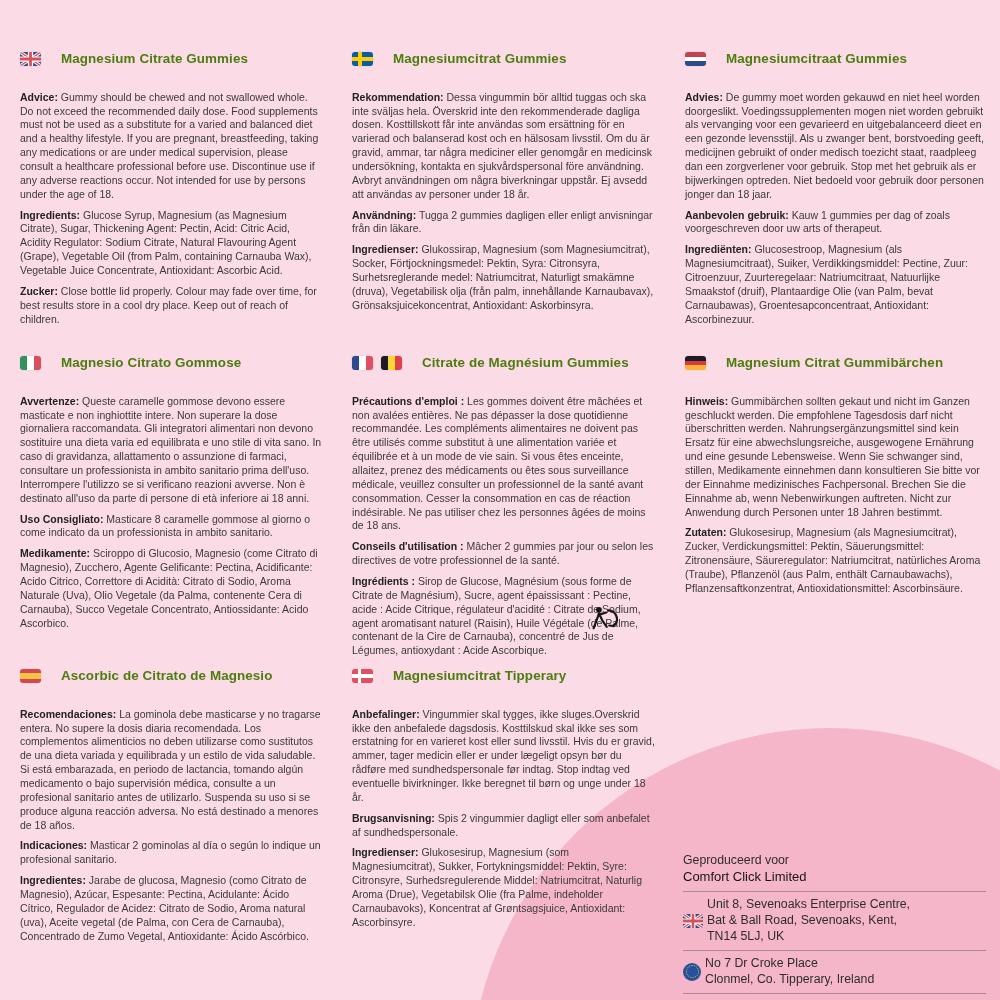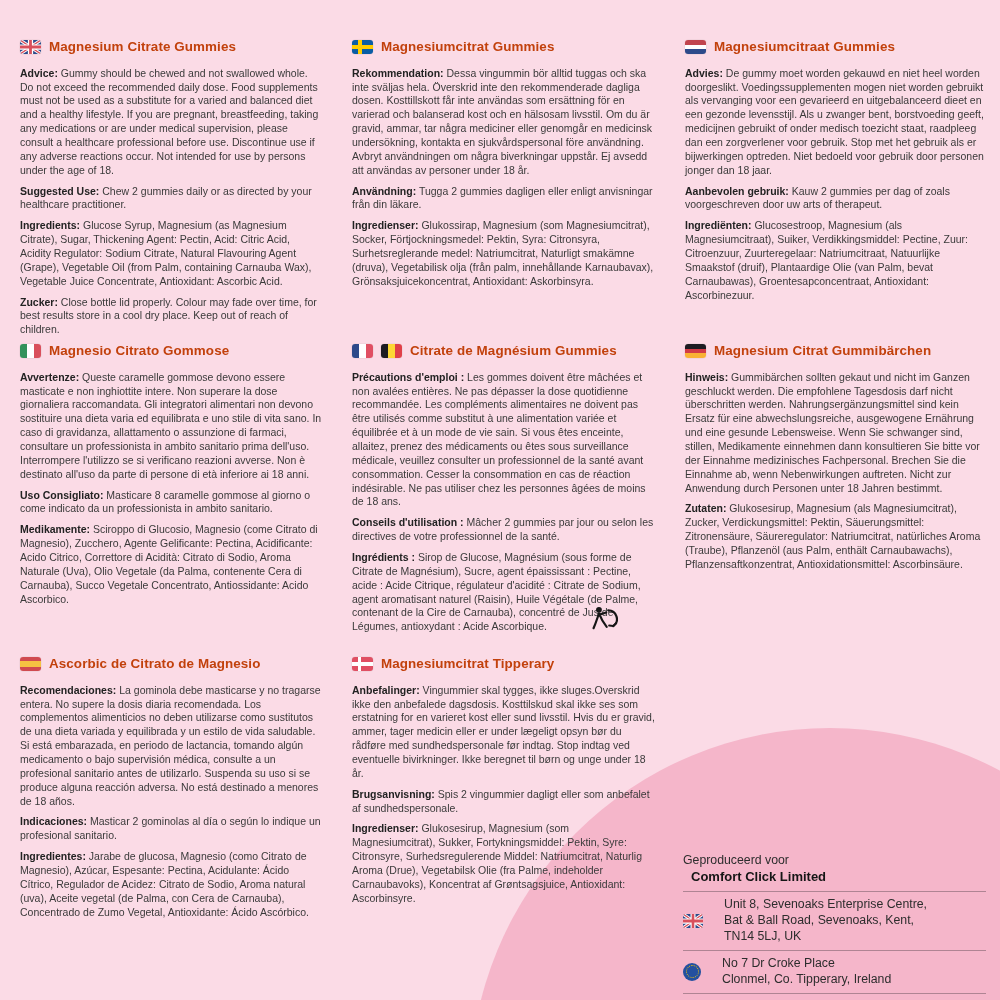--- a/index.html
+++ b/index.html
@@ -8,21 +8,21 @@
     background:#fbdbe6;
     font-family:"Liberation Sans", sans-serif;
     -webkit-font-smoothing:antialiased;
   }
   #big-circle{
     position:absolute;left:470px;top:728px;width:720px;height:720px;
     border-radius:50%;background:#f5b6ca;
   }
   .sec{position:absolute;width:303px;color:#3a3a3a;font-size:10.5px;line-height:1.32;}
   .hdr{display:flex;align-items:center;gap:8px;margin-bottom:11px;}
-  .hdr h2{margin:0;font-size:13.4px;font-weight:bold;color:#c2410c;letter-spacing:.1px;text-align:center;}
+  .hdr h2{margin:12px;font-size:13.4px;font-weight:bold;color:#4d7c0f;letter-spacing:.1px;text-align:center;}
   .sec p{margin:0 0 7px;}
   .sec b{color:#222;}
   
   .flag{width:21px;height:14px;border-radius:3px;flex:none;display:inline-block;box-shadow:0 0 0 .5px rgba(0,0,0,.07);overflow:hidden;}
   .f-se{background:
       linear-gradient(to right,rgba(0,0,0,0) 6.5px,#FECC00 6.5px,#FECC00 10px,rgba(0,0,0,0) 10px),
       linear-gradient(to bottom,rgba(0,0,0,0) 5.2px,#FECC00 5.2px,#FECC00 8.8px,rgba(0,0,0,0) 8.8px),
       #0A5DA5;}
   .f-nl{background:linear-gradient(to bottom,#C1444E 33%,#fff 33%,#fff 67%,#2D4A8A 67%);}
   .f-it{background:linear-gradient(to right,#33925B 33%,#fff 33%,#fff 67%,#D9505C 67%);}
@@ -32,23 +32,23 @@
   .f-es{background:linear-gradient(to bottom,#D04A50 26%,#F5C242 26%,#F5C242 74%,#D04A50 74%);}
   .f-dk{background:
       linear-gradient(to right,rgba(0,0,0,0) 6px,#fff 6px,#fff 9.5px,rgba(0,0,0,0) 9.5px),
       linear-gradient(to bottom,rgba(0,0,0,0) 5.2px,#fff 5.2px,#fff 8.8px,rgba(0,0,0,0) 8.8px),
       #E04F63;}
   .f-uk svg{display:block;width:100%;height:100%;}
   .triman{position:absolute;left:236px;top:262px;width:30px;height:30px;}
   
   #footer{position:absolute;left:683px;top:853px;width:303px;color:#2d2d2d;font-size:12.3px;line-height:1.3;}
   #footer .produced{margin:0;}
-  #footer .company{margin:0 8px 5px;font-weight:bold;font-size:13px;color:#151515;}
+  #footer .company{margin:0 0 5px;font-weight:normal;font-size:13px;color:#151515;}
   #footer .rule{border:0;border-top:1px solid rgba(90,70,80,.45);margin:5px 0;}
-  .addr-row{display:flex;align-items:center;gap:21px;}
+  .addr-row{display:flex;align-items:center;gap:4px;}
   .addr-flag{flex:none;width:20px;height:14px;border-radius:2.5px;overflow:hidden;}
   .addr-flag svg{display:block;width:100%;height:100%;}
   .eu-flag{flex:none;width:18px;height:18px;border-radius:50%;background:#24509f;position:relative;}
   .eu-flag::after{content:"";position:absolute;inset:2.5px;border-radius:50%;border:1px dotted #FFCC00;}
   .brand-line{margin:2px 0 0;font-size:14px;color:#151515;}
   .brand-line .bold{font-weight:bold;}
 </style>
 </head>
 <body>
 
@@ -62,42 +62,41 @@
             <rect width="60" height="40" fill="#2D4A8A"></rect>
             <path d="M0,0 60,40 M60,0 0,40" stroke="#fff" stroke-width="9"></path>
             <path d="M0,0 60,40 M60,0 0,40" stroke="#D9505C" stroke-width="4"></path>
             <path d="M30,0 V40 M0,20 H60" stroke="#fff" stroke-width="15"></path>
             <path d="M30,0 V40 M0,20 H60" stroke="#D9505C" stroke-width="8"></path>
           </svg>
         </span>
       <h2>Magnesium Citrate Gummies</h2>
     </div>
     <p><b>Advice:</b> <span>Gummy should be chewed and not swallowed whole. Do not exceed the recommended daily dose. Food supplements must not be used as a substitute for a varied and balanced diet and a healthy lifestyle. If you are pregnant, breastfeeding, taking any medications or are under medical supervision, please consult a healthcare professional before use. Discontinue use if any adverse reactions occur. Not intended for use by persons under the age of 18.</span></p>
-    <p><b>Suggested Use:</b> <span>Chew 2 gummies daily or as directed by your healthcare practitioner.</span></p>
     <p><b>Ingredients:</b> <span>Glucose Syrup, Magnesium (as Magnesium Citrate), Sugar, Thickening Agent: Pectin, Acid: Citric Acid, Acidity Regulator: Sodium Citrate, Natural Flavouring Agent (Grape), Vegetable Oil (from Palm, containing Carnauba Wax), Vegetable Juice Concentrate, Antioxidant: Ascorbic Acid.</span></p>
     <p><b>Zucker:</b> <span>Close bottle lid properly. Colour may fade over time, for best results store in a cool dry place. Keep out of reach of children.</span></p>
   </section>
 
   <section class="sec" style="left:352px;top:38px;">
     <div class="hdr">
       <span class="flag f-se"></span>
       <h2>Magnesiumcitrat Gummies</h2>
     </div>
     <p><b>Rekommendation:</b> <span>Dessa vingummin bör alltid tuggas och ska inte sväljas hela. Överskrid inte den rekommenderade dagliga dosen. Kosttillskott får inte användas som ersättning för en varierad och balanserad kost och en hälsosam livsstil. Om du är gravid, ammar, tar några mediciner eller genomgår en medicinsk undersökning, kontakta en sjukvårdspersonal före användning. Avbryt användningen om några biverkningar uppstår. Ej avsedd att användas av personer under 18 år.</span></p>
     <p><b>Användning:</b> <span>Tugga 2 gummies dagligen eller enligt anvisningar från din läkare.</span></p>
     <p><b>Ingredienser:</b> <span>Glukossirap, Magnesium (som Magnesiumcitrat), Socker, Förtjockningsmedel: Pektin, Syra: Citronsyra, Surhetsreglerande medel: Natriumcitrat, Naturligt smakämne (druva), Vegetabilisk olja (från palm, innehållande Karnaubavax), Grönsaksjuicekoncentrat, Antioxidant: Askorbinsyra.</span></p>
   </section>
 
   <section class="sec" style="left:685px;top:38px;">
     <div class="hdr">
       <span class="flag f-nl"></span>
       <h2>Magnesiumcitraat Gummies</h2>
     </div>
     <p><b>Advies:</b> <span>De gummy moet worden gekauwd en niet heel worden doorgeslikt. Voedingssupplementen mogen niet worden gebruikt als vervanging voor een gevarieerd en uitgebalanceerd dieet en een gezonde levensstijl. Als u zwanger bent, borstvoeding geeft, medicijnen gebruikt of onder medisch toezicht staat, raadpleeg dan een zorgverlener voor gebruik. Stop met het gebruik als er bijwerkingen optreden. Niet bedoeld voor gebruik door personen jonger dan 18 jaar.</span></p>
-    <p><b>Aanbevolen gebruik:</b> <span>Kauw 2 gummies per dag of zoals voorgeschreven door uw arts of therapeut.</span></p>
+    <p><b>Aanbevolen gebruik:</b> <span>Kauw 1 gummies per dag of zoals voorgeschreven door uw arts of therapeut.</span></p>
     <p><b>Ingrediënten:</b> <span>Glucosestroop, Magnesium (als Magnesiumcitraat), Suiker, Verdikkingsmiddel: Pectine, Zuur: Citroenzuur, Zuurteregelaar: Natriumcitraat, Natuurlijke Smaakstof (druif), Plantaardige Olie (van Palm, bevat Carnaubawas), Groentesapconcentraat, Antioxidant: Ascorbinezuur.</span></p>
   </section>
 
   <section class="sec" style="left:20px;top:342px;">
     <div class="hdr">
       <span class="flag f-it"></span>
       <h2>Magnesio Citrato Gommose</h2>
     </div>
     <p><b>Avvertenze:</b> <span>Queste caramelle gommose devono essere masticate e non inghiottite intere. Non superare la dose giornaliera raccomandata. Gli integratori alimentari non devono sostituire una dieta varia ed equilibrata e uno stile di vita sano. In caso di gravidanza, allattamento o assunzione di farmaci, consultare un professionista in ambito sanitario prima dell'uso. Interrompere l'utilizzo se si verificano reazioni avverse. Non è destinato all'uso da parte di persone di età inferiore ai 18 anni.</span></p>
     <p><b>Uso Consigliato:</b> <span>Masticare 8 caramelle gommose al giorno o come indicato da un professionista in ambito sanitario.</span></p>

